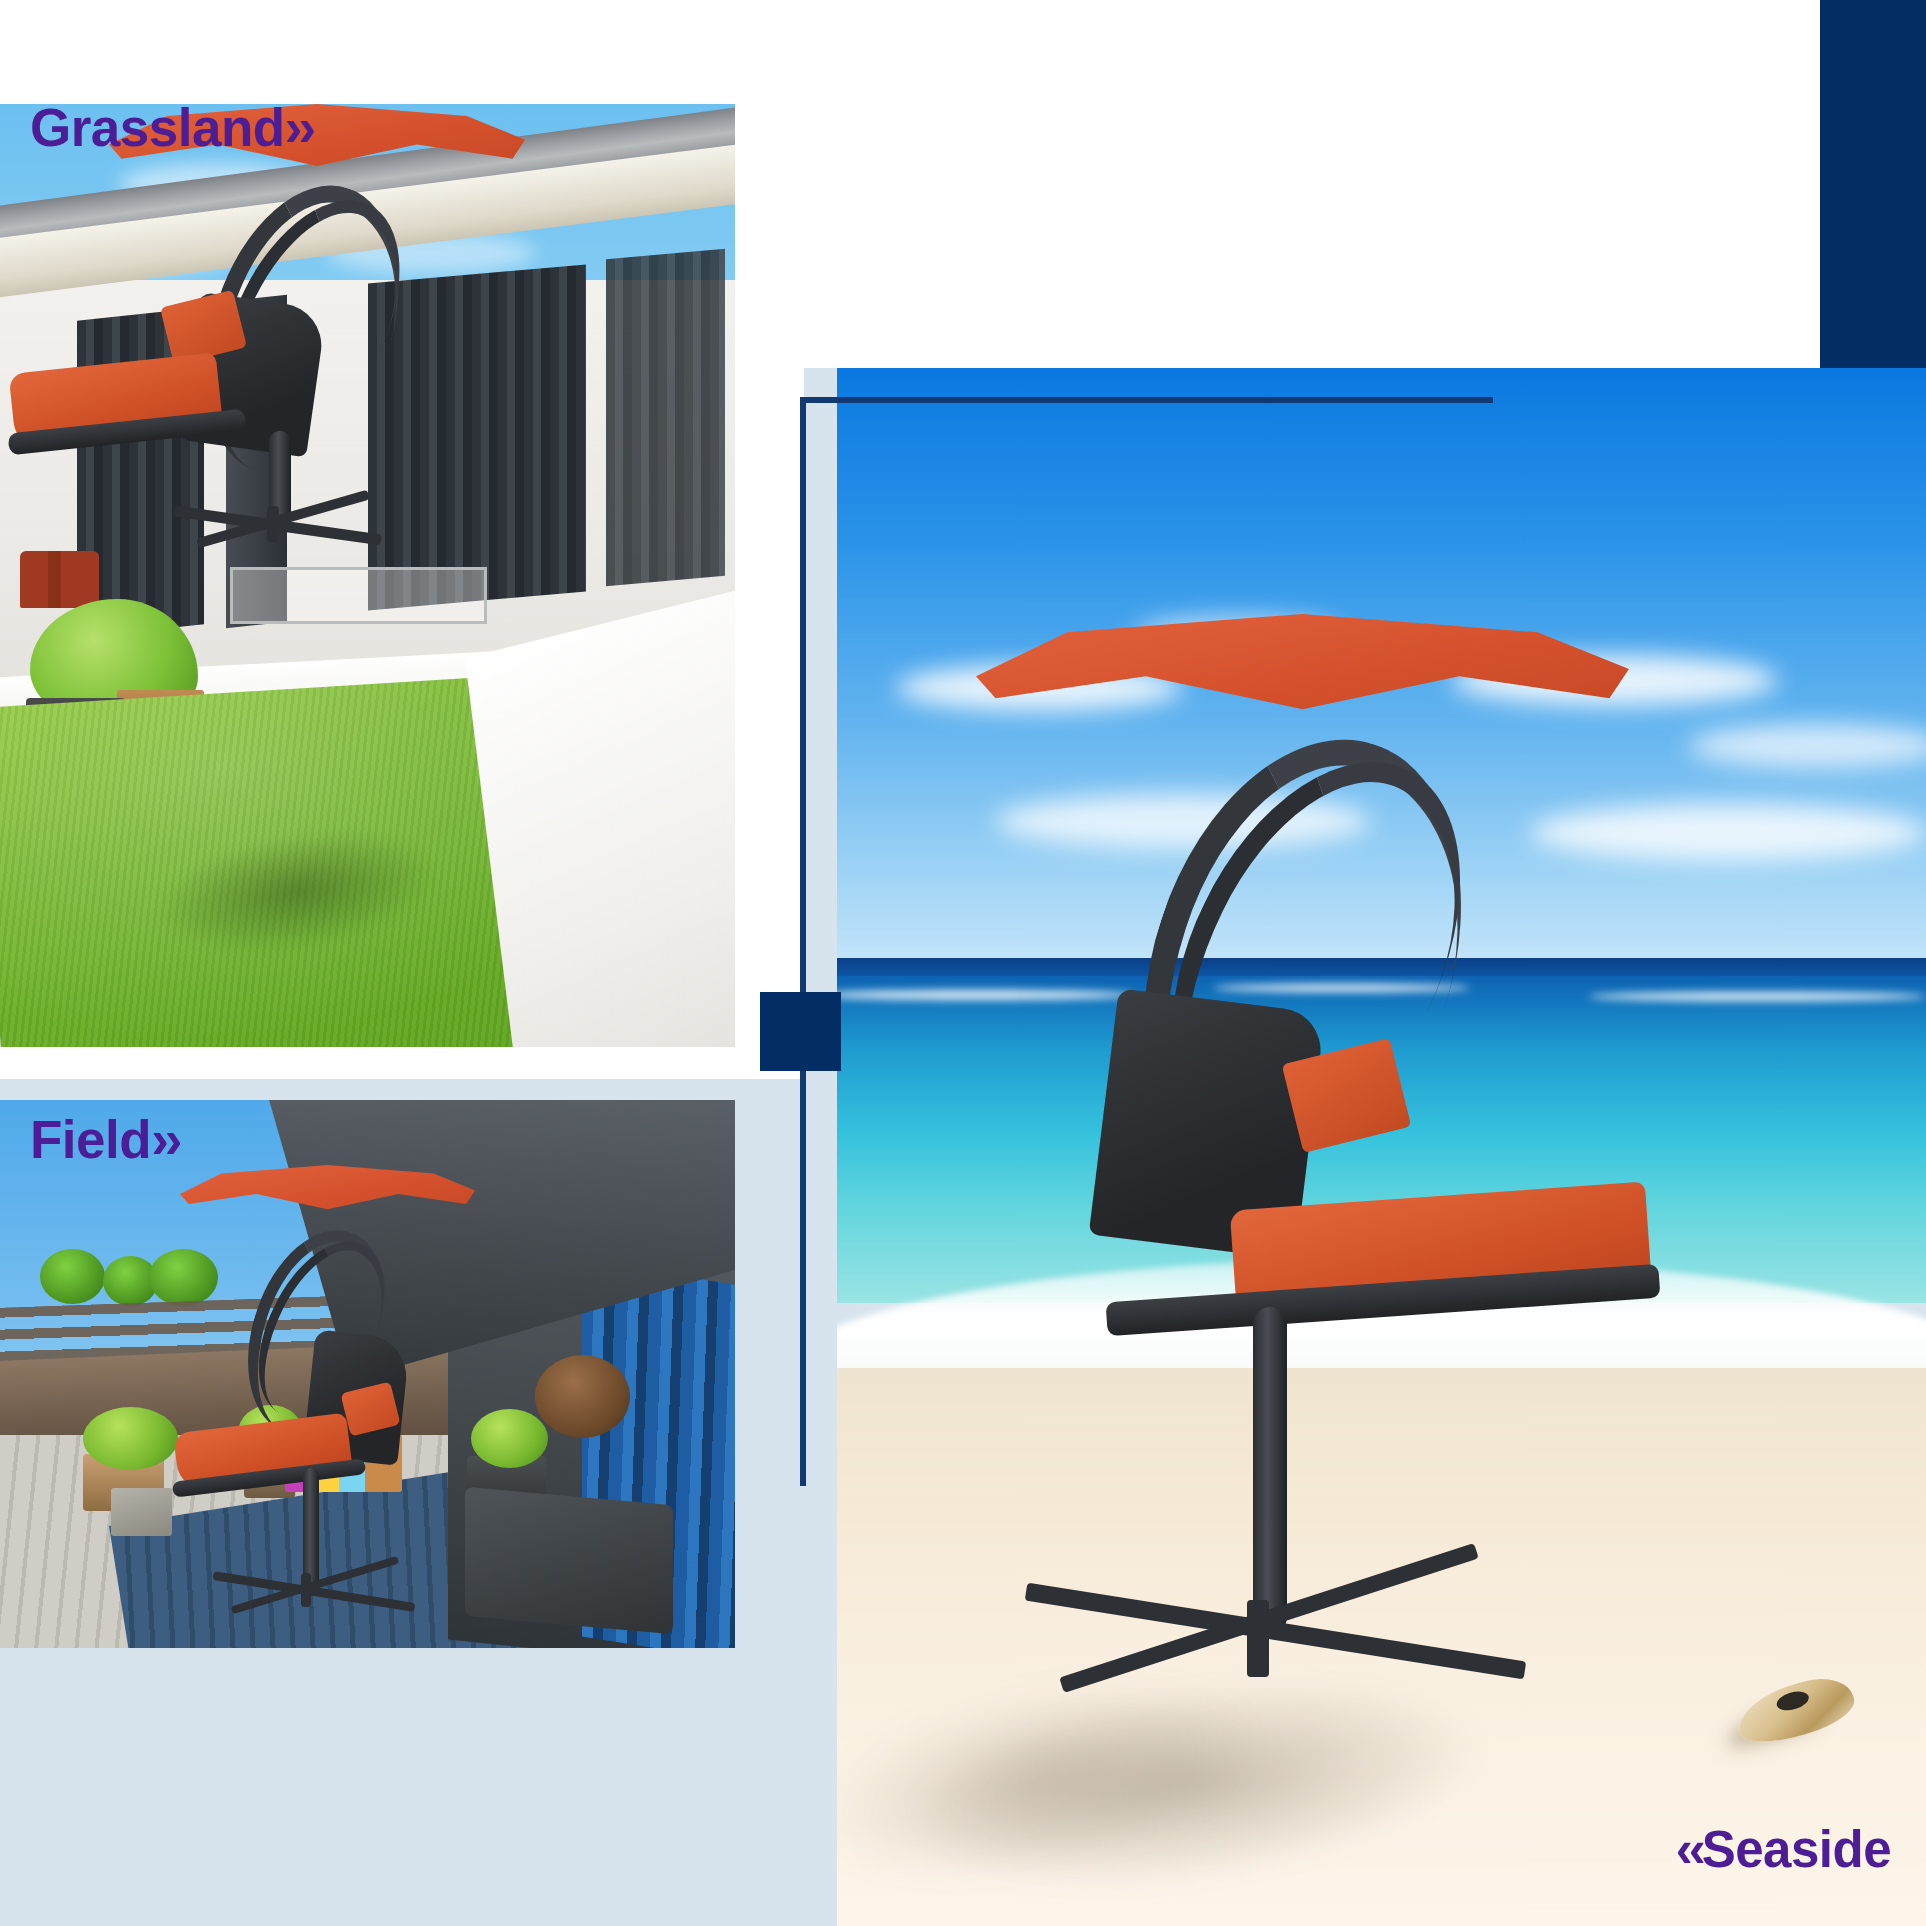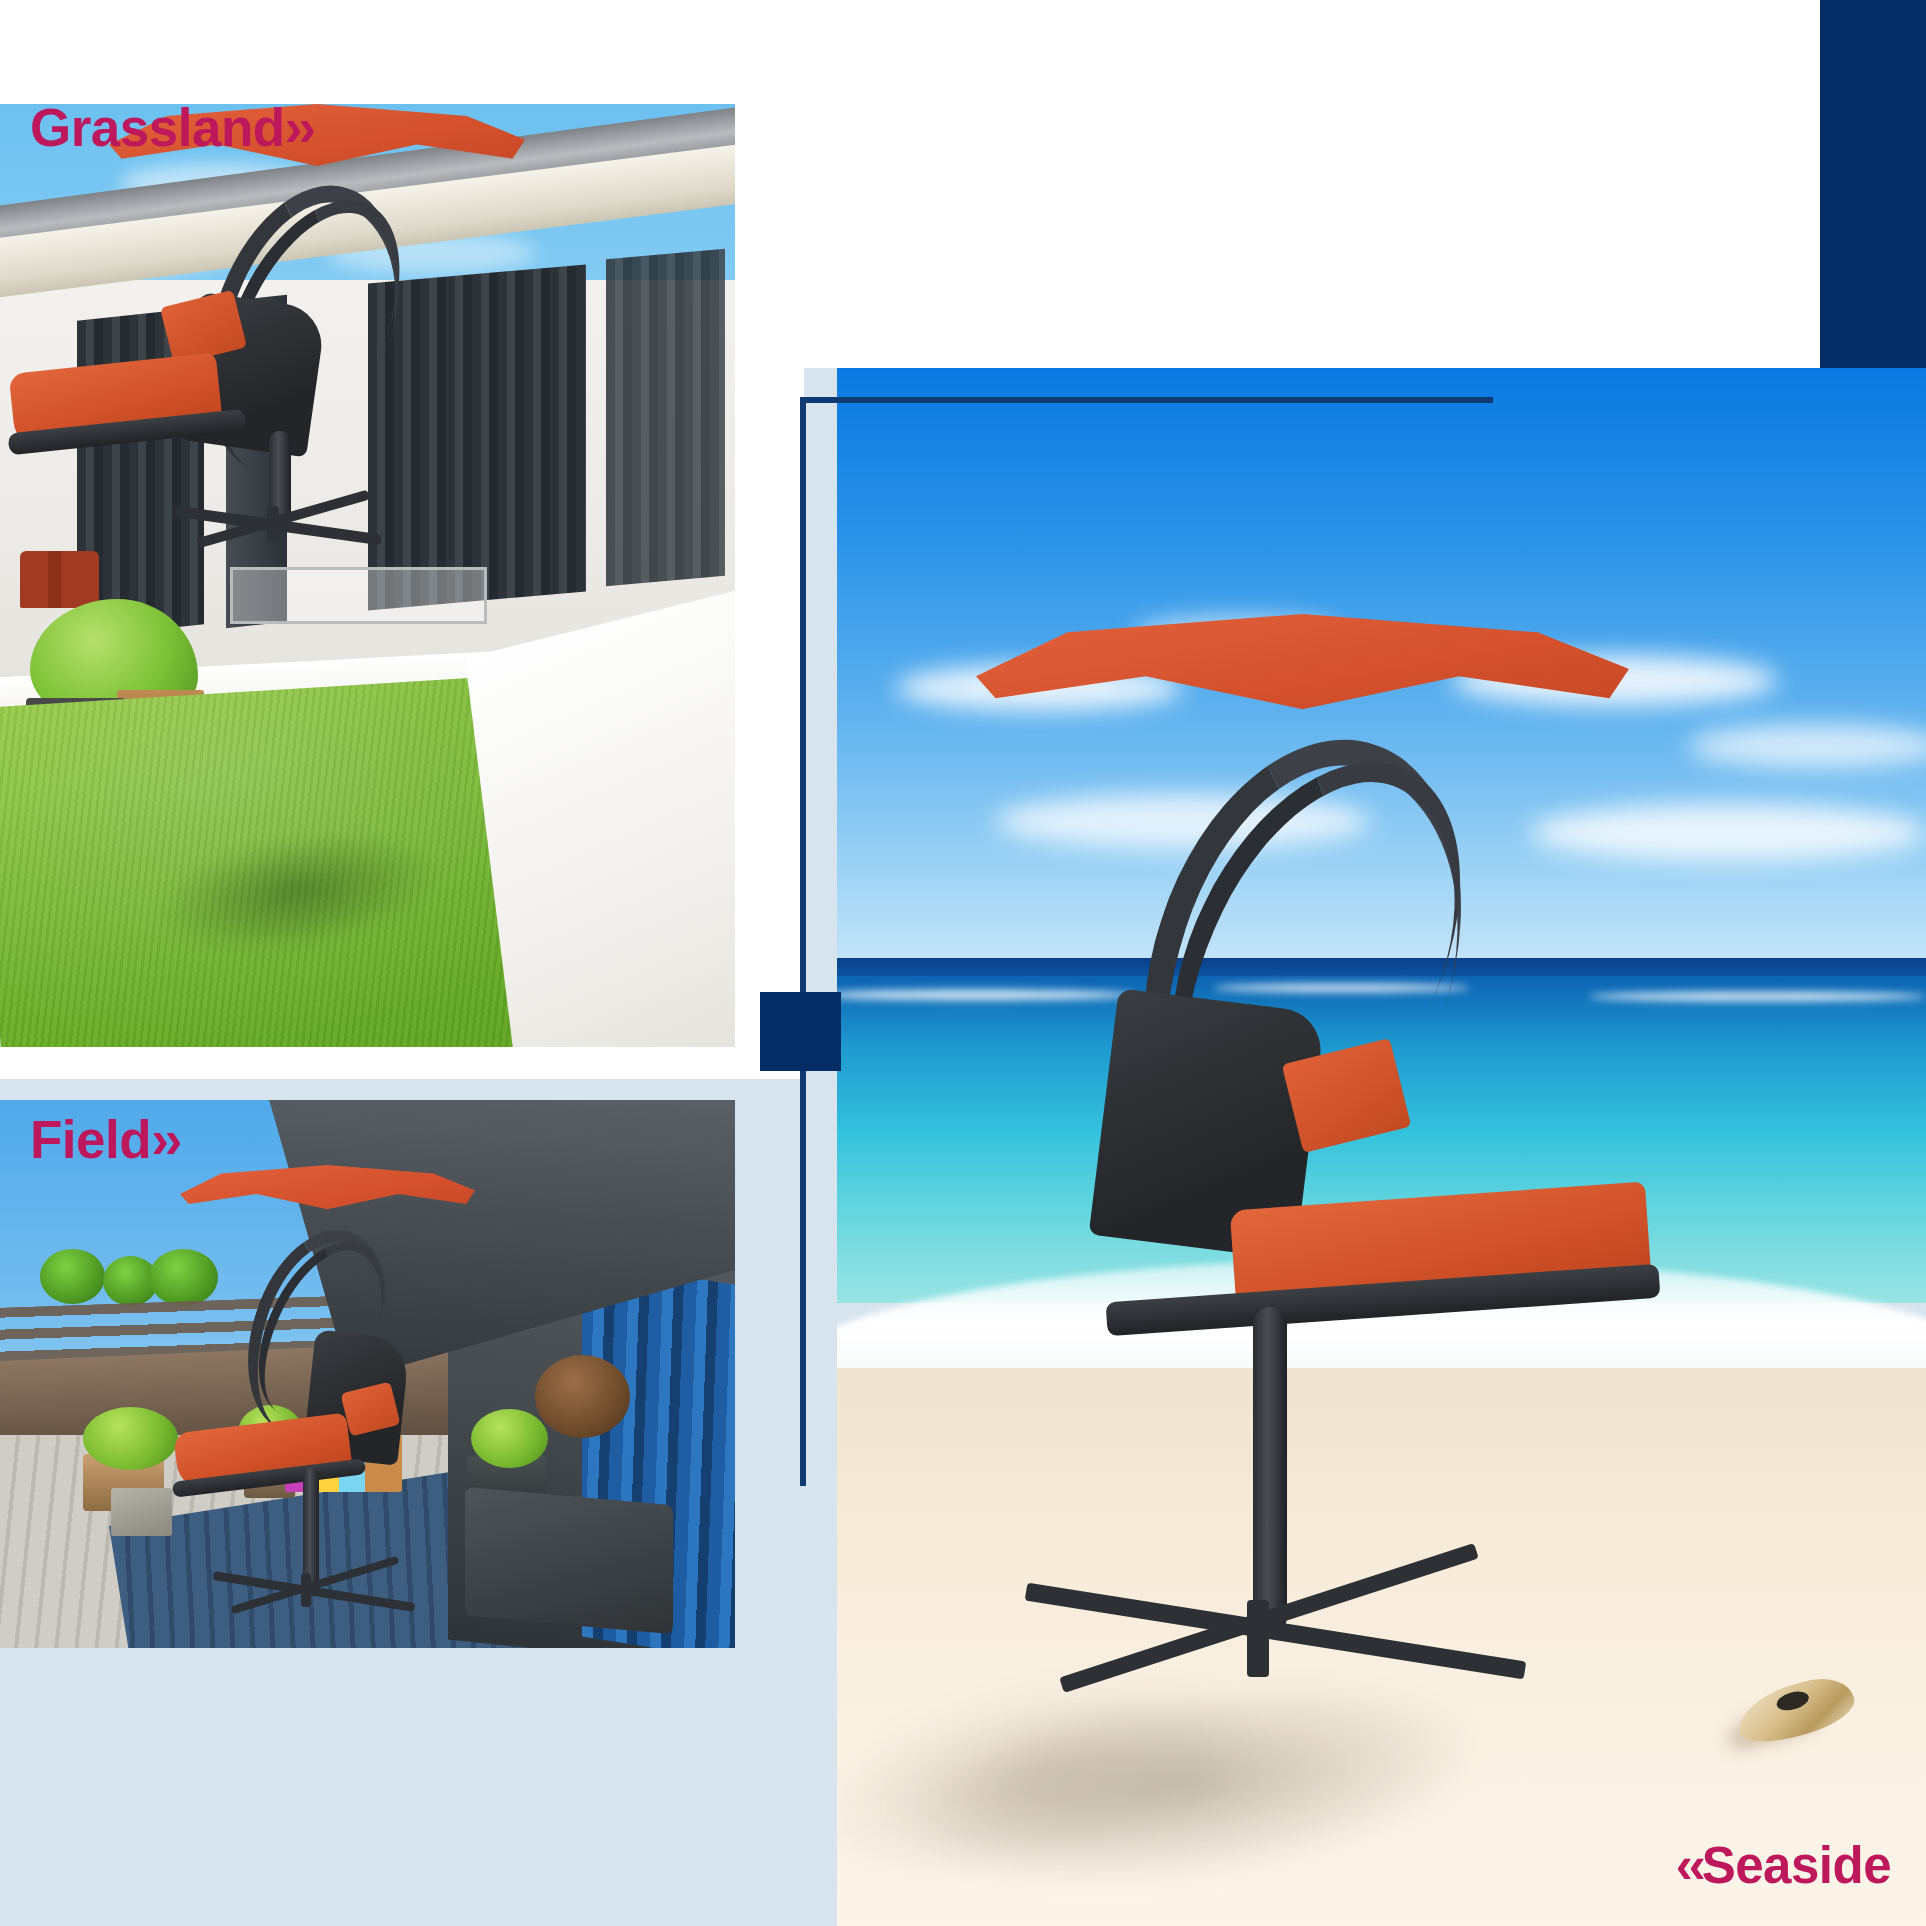--- a/index.html
+++ b/index.html
@@ -364,26 +364,26 @@
   .chair-s .c-seat { left:376px; top:582px; width:416px; height:109px; transform:rotate(-4deg); }
   .chair-s .c-seatframe{ left:249px; top:669px; width:554px; height:34px; transform:rotate(-4deg);}
   .chair-s .c-post { left:396px; top:693px; width:34px; height:327px;}
   .chair-s .c-stand.s1{ left:166px; top:1008px; width:505px; height:18px; transform:rotate(9deg);}
   .chair-s .c-stand.s2{ left:194px; top:996px; width:436px; height:16px; transform:rotate(-18deg);}
   .chair-s .c-stand.s3{ left:390px; top:986px; width:22px; height:77px;}
 
   
   .label{
     position:absolute; z-index:9;
-    font-size:53px; font-weight:bold; color:#be185d;
+    font-size:53px; font-weight:bold; color:#4c1d95;
     letter-spacing:-0.5px; white-space:nowrap;
   }
   .label-grassland{ left:30px;  top:97px; }
   .label-field    { left:30px;  top:1109px; }
-  .label-seaside  { right:36px; bottom:32px; font-size:51px;margin-top:23px; }
+  .label-seaside  { right:36px; bottom:48px; font-size:51px;margin-top:23px; }
   .chev{ font-weight:bold; letter-spacing:-4px; }
 </style>
 </head>
 <body>
 
 <div class="stage">
 
   <div class="navy-corner"></div>
 
   <div class="header-plate"></div>

